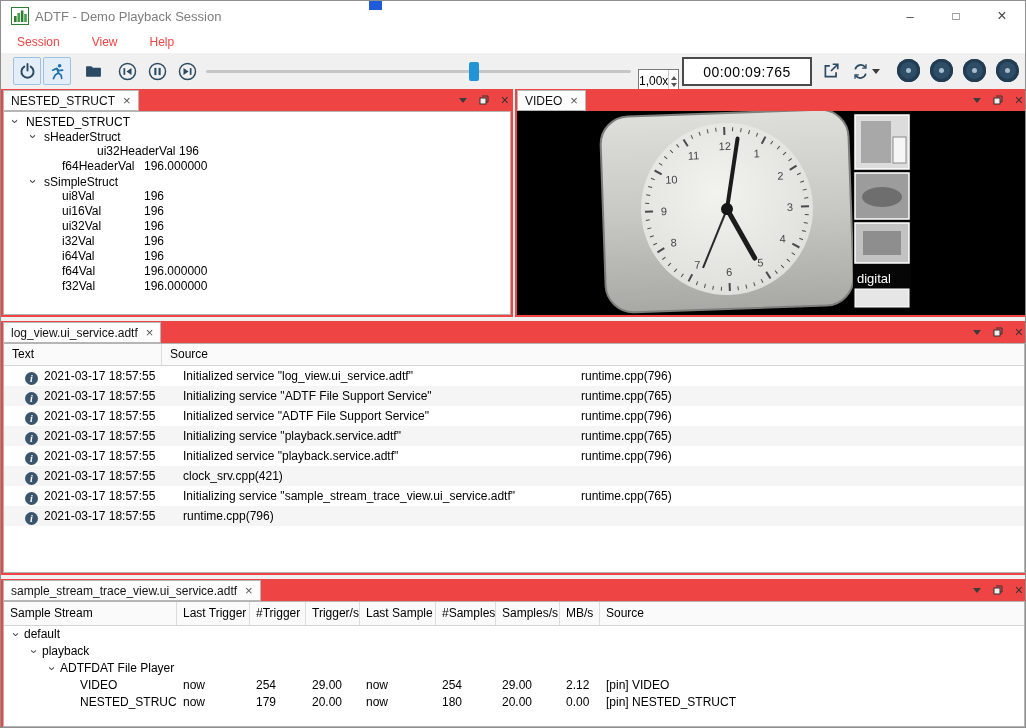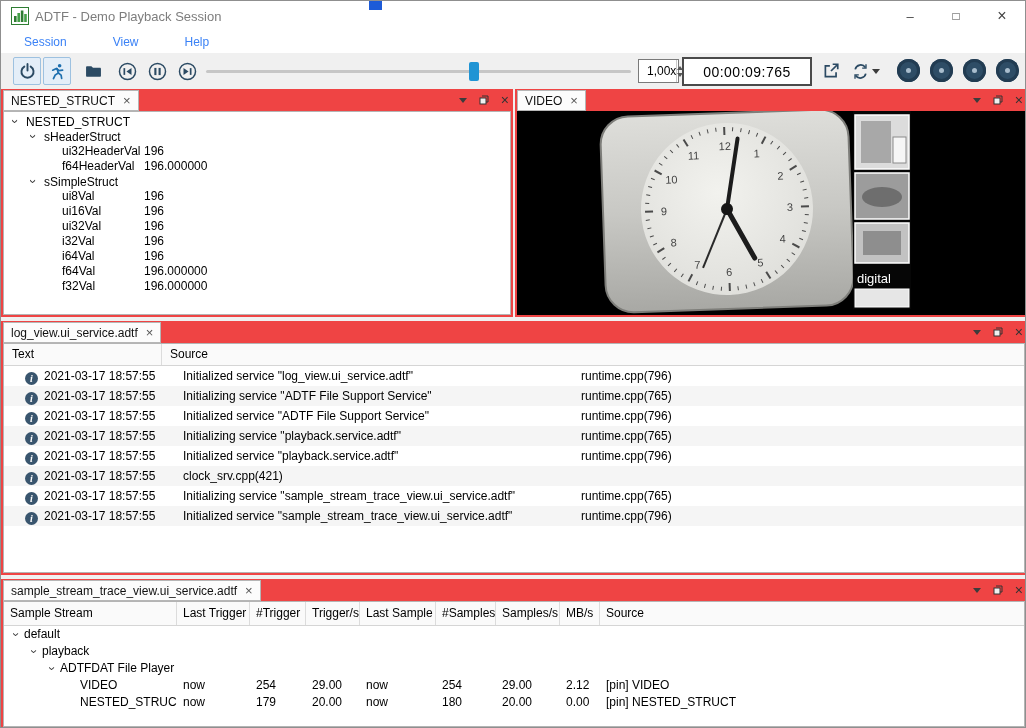--- a/index.html
+++ b/index.html
@@ -11,32 +11,32 @@
   .titlebar { position:absolute; left:0; top:0; width:100%; height:30px; background:#ffffff; }
   .app-icon { position:absolute; left:10px; top:6px; width:18px; height:18px; }
   .title-text { position:absolute; left:34px; top:8px; font-size:13px; color:#7d7d7d; white-space:nowrap; }
   .blue-marker { position:absolute; left:368px; top:0; width:13px; height:9px; background:#1d5bd8; }
   .winbtn { position:absolute; top:0; width:46px; height:30px; display:flex; align-items:center;
             justify-content:center; color:#444; font-size:13px; cursor:default; }
   .winbtn.min { right:92px; } .winbtn.max { right:46px; font-size:12px; } .winbtn.close { right:0; font-size:16px; }
 
   
   .menubar { position:absolute; left:0; top:30px; width:100%; height:22px; background:#ffffff; display:flex; align-items:center; }
-  .menu-item { padding:0 23px; color:#3b82f6; font-size:12px; height:100%; display:flex; align-items:center;text-align:right; }
+  .menu-item { padding:0 16px; color:#ef4444; font-size:12px; height:100%; display:flex; align-items:center;text-align:right; }
 
   
   .toolbar { position:absolute; left:0; top:52px; width:100%; height:36px; background:#f0f0f0; }
   .tbtn { position:absolute; top:4px; width:28px; height:28px; display:flex; align-items:center;
           justify-content:center; border:1px solid transparent; border-radius:2px; }
   .tbtn.checked { background:#e4eef8; border:1px solid #9dc1e0; }
   .slider { position:absolute; left:205px; top:4px; width:425px; height:28px; }
   .slider-track { position:absolute; left:0; right:0; top:13px; height:3px; background:#c6c6c6; border-radius:2px; }
   .slider-handle { position:absolute; top:5px; width:10px; height:19px; background:#2094d4; border-radius:2px; }
-  .speed-spin { position:absolute; left:637px; top:6px; width:41px; height:24px; background:#fff;
-                border:1px solid #7a7a7a; display:flex; align-items:center;padding-left:8px; }
+  .speed-spin { position:absolute; left:637px; top:16px; width:41px; height:24px; background:#fff;
+                border:1px solid #7a7a7a; display:flex; align-items:center; }
   .speed-value { flex:1; text-align:center; font-size:12px; }
   .spin-arrows { width:11px; height:100%; border-left:1px solid #c9c9c9; display:flex; flex-direction:column;
                  align-items:center; justify-content:center; gap:3px; }
   .tri-up { width:0; height:0; border-left:3px solid transparent; border-right:3px solid transparent; border-bottom:4px solid #555; }
   .tri-down { width:0; height:0; border-left:3px solid transparent; border-right:3px solid transparent; border-top:4px solid #555; }
   .time-display { position:absolute; left:681px; top:4px; width:130px; height:29px; background:#fff;
                   border:2px solid #4a4a4a; display:flex; align-items:center; justify-content:center;
                   font-size:14px; letter-spacing:0.5px; }
   .round-btn { position:absolute; top:6px; width:23px; height:23px; border-radius:50%; background:#2e4d66;
                box-shadow:inset 0 0 0 3px #223c52; display:flex; align-items:center; justify-content:center; }
@@ -213,21 +213,21 @@
         <svg width="10" height="10">
             <path d="M3 1h6v6h-2" fill="none" stroke="#333"></path>
             <rect x="1" y="3" width="6" height="6" fill="#f0f0f0" stroke="#333"></rect>
           </svg>
         <span class="dock-close">×</span>
       </div>
     </div>
     <div class="panel-content" style="padding-top:2px">
         <div class="tree-row" style="padding-left: 6px;"><span class="chev">›</span><span class="tname">NESTED_STRUCT</span></div>
         <div class="tree-row" style="padding-left: 24px;"><span class="chev">›</span><span class="tname">sHeaderStruct</span></div>
-        <div class="tree-row" style="padding-left: 42px;"><span class="chev-sp"></span><span class="tname">ui32HeaderVal</span><span class="tval">196</span></div>
+        <div class="tree-row" style="padding-left: 42px; margin-left: 35px;"><span class="chev-sp"></span><span class="tname">ui32HeaderVal</span><span class="tval">196</span></div>
         <div class="tree-row" style="padding-left: 42px;"><span class="chev-sp"></span><span class="tname">f64HeaderVal</span><span class="tval">196.000000</span></div>
         <div class="tree-row" style="padding-left: 24px;"><span class="chev">›</span><span class="tname">sSimpleStruct</span></div>
         <div class="tree-row" style="padding-left: 42px;"><span class="chev-sp"></span><span class="tname">ui8Val</span><span class="tval">196</span></div>
         <div class="tree-row" style="padding-left: 42px;"><span class="chev-sp"></span><span class="tname">ui16Val</span><span class="tval">196</span></div>
         <div class="tree-row" style="padding-left: 42px;"><span class="chev-sp"></span><span class="tname">ui32Val</span><span class="tval">196</span></div>
         <div class="tree-row" style="padding-left: 42px;"><span class="chev-sp"></span><span class="tname">i32Val</span><span class="tval">196</span></div>
         <div class="tree-row" style="padding-left: 42px;"><span class="chev-sp"></span><span class="tname">i64Val</span><span class="tval">196</span></div>
         <div class="tree-row" style="padding-left: 42px;"><span class="chev-sp"></span><span class="tname">f64Val</span><span class="tval">196.000000</span></div>
         <div class="tree-row" style="padding-left: 42px;"><span class="chev-sp"></span><span class="tname">f32Val</span><span class="tval">196.000000</span></div>
       </div>
@@ -413,21 +413,20 @@
             <div class="lc"><span class="info-ic">i</span><span>2021-03-17 18:57:55</span></div>
             <div class="lc">clock_srv.cpp(421)</div>
           </div>
           <div class="log-row">
             <div class="lc"><span class="info-ic">i</span><span>2021-03-17 18:57:55</span></div>
             <div class="lc">Initializing service "sample_stream_trace_view.ui_service.adtf"</div>
             <div class="lc">runtime.cpp(765)</div>
           </div>
           <div class="log-row alt">
             <div class="lc"><span class="info-ic">i</span><span>2021-03-17 18:57:55</span></div>
-            <div class="lc">Initialized service "sample_stream_trace_view.ui_service.adtf"</div>
             <div class="lc">runtime.cpp(796)</div>
           </div>
         </div>
     </div>
   </div>
 
   <div class="panel" style="left:0; top:578px; width:1026px; height:150px">
     <div class="dockbar">
       <div class="tab">
         <span class="tab-label">sample_stream_trace_view.ui_service.adtf</span>

